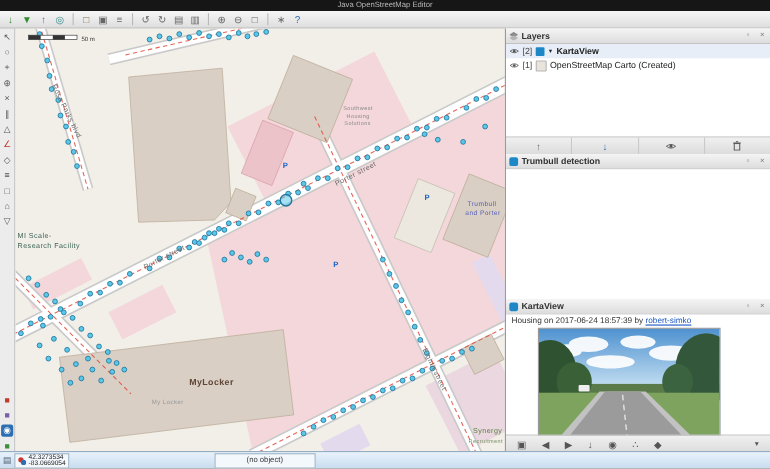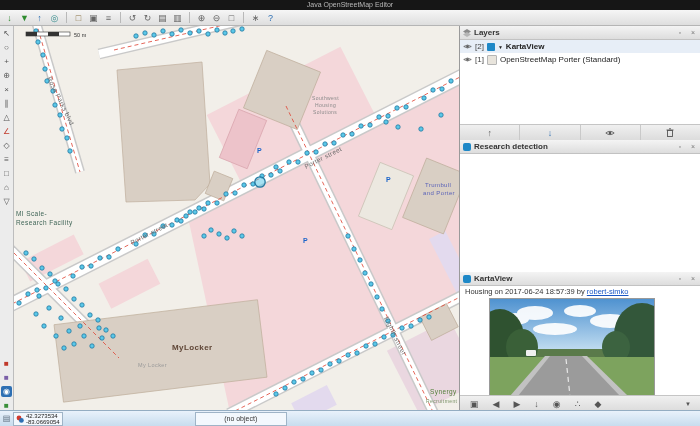--- a/index.html
+++ b/index.html
@@ -365,21 +365,21 @@
           <span class="layer-caret">▼</span>
           <span style="font-weight:bold;">KartaView</span>
         </div>
         <div class="layer-row">
           <svg width="9" height="7" viewBox="0 0 12 8">
             <path d="M1 4 Q6 0 11 4 Q6 8 1 4 Z" fill="none" stroke="#555" stroke-width="1"></path>
             <circle cx="6" cy="4" r="1.6" fill="#555"></circle>
           </svg>
           <span class="layer-badge">[1]</span>
           <span class="layer-chip" style="background:#e8e4dc;border:1px solid #b5b5b5;"></span>
-          <span>OpenStreetMap Porter (Standard)</span>
+          <span>OpenStreetMap Carto (Created)</span>
         </div>
       </div>
       <div class="layers-toolbar" id="layers-toolbar">
           <span class="lt-btn" style="color: rgb(102, 102, 102);">↑</span>
           <span class="lt-btn" style="color: rgb(45, 111, 179);">↓</span>
           <span class="lt-btn" style="color: rgb(85, 85, 85);">
             <svg width="10" height="8" viewBox="0 0 12 8">
               <path d="M1 4 Q6 0 11 4 Q6 8 1 4 Z" fill="none" stroke="#555" stroke-width="1"></path>
               <circle cx="6" cy="4" r="1.6" fill="#555"></circle>
             </svg>
@@ -390,21 +390,21 @@
               <line x1="0.5" y1="2" x2="7.5" y2="2" stroke="#555" stroke-width="0.9"></line>
               <line x1="3" y1="0.8" x2="5" y2="0.8" stroke="#555" stroke-width="0.9"></line>
             </svg>
           </span>
         </div>
     </div>
 
     <div class="panel" style="top:114px;height:132px;">
       <div class="panel-header">
         <span class="ph-icon" style="background:#1e88c7;"></span>
-        <span class="ph-title">Research detection</span>
+        <span class="ph-title">Trumbull detection</span>
         <span class="ph-btn">▫</span>
         <span class="ph-btn">×</span>
       </div>
       <div style="height:118px;background:#fff;"></div>
     </div>
 
     <div class="panel" style="top:246px;bottom:0;border-bottom:none;">
       <div class="panel-header">
         <span class="ph-icon" style="background:#1e88c7;"></span>
         <span class="ph-title">KartaView</span>

